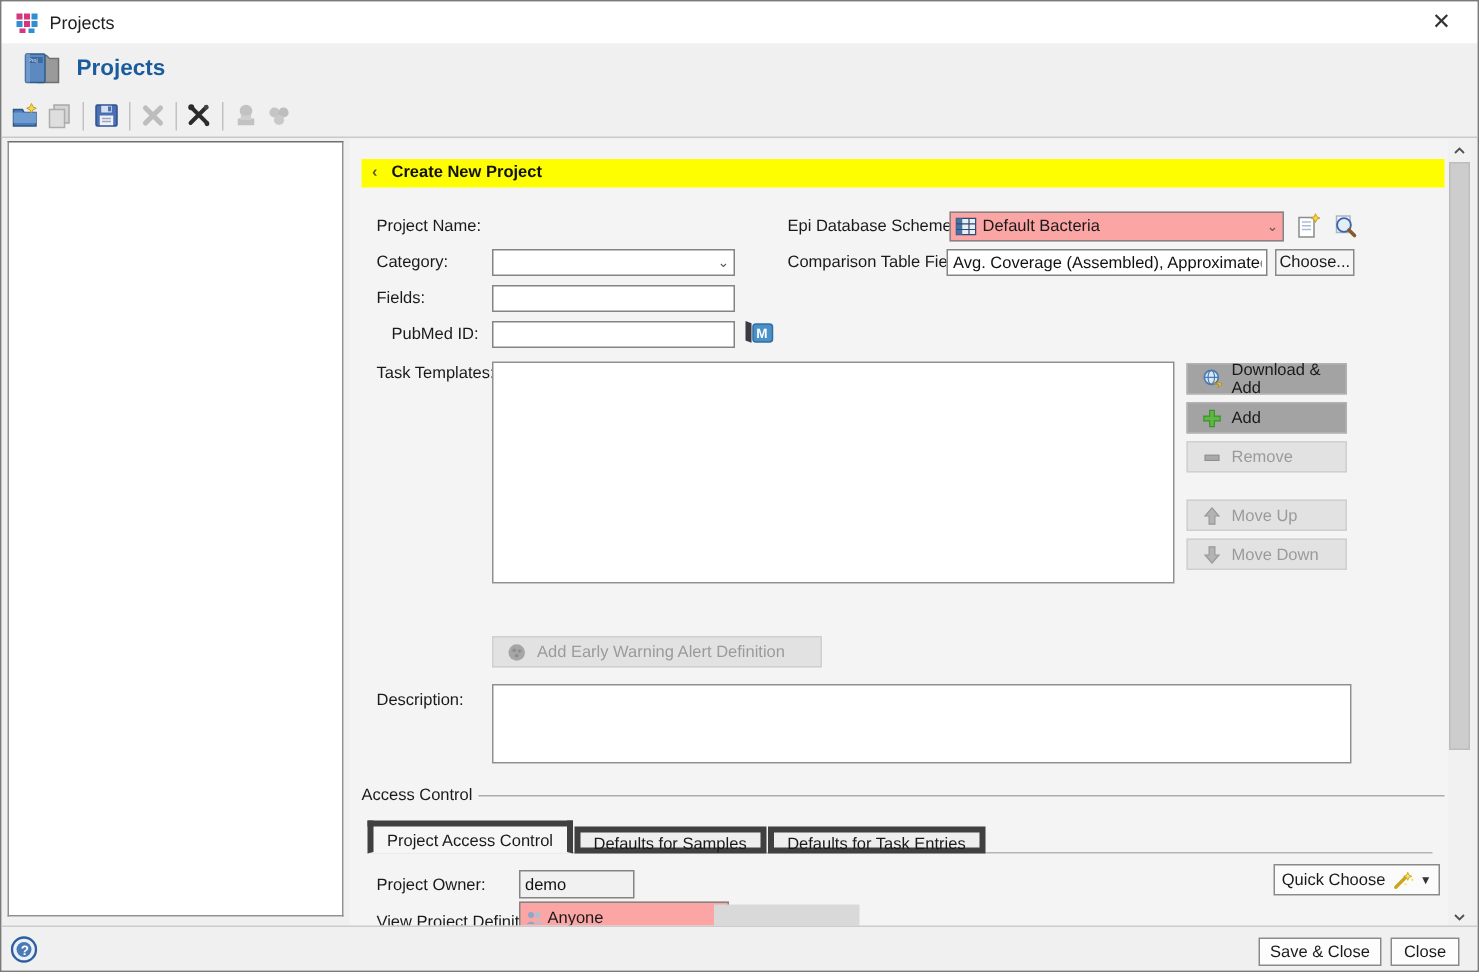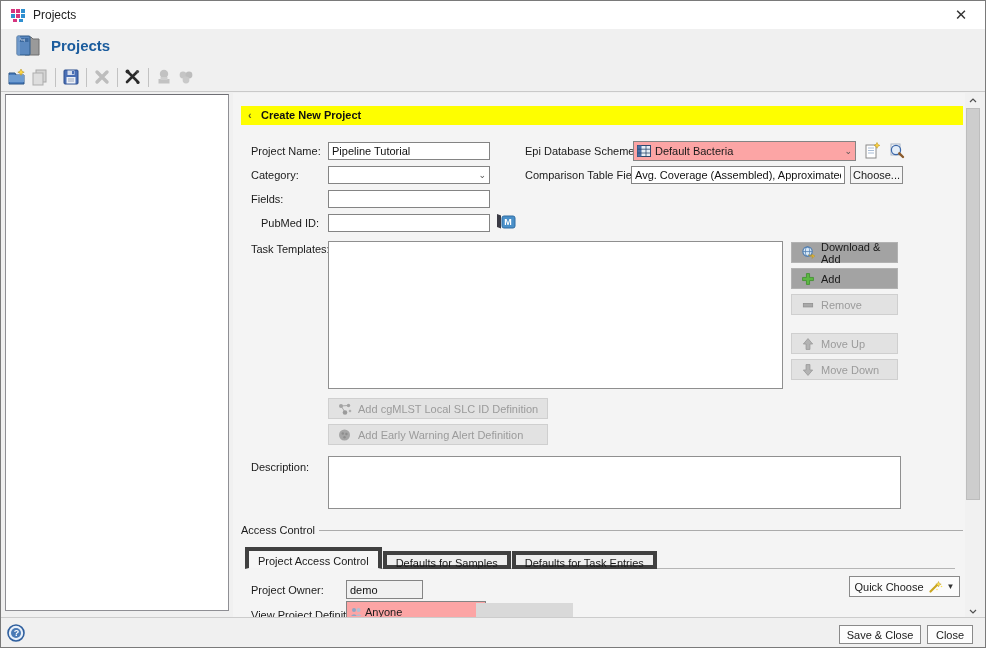--- a/index.html
+++ b/index.html
@@ -151,21 +151,20 @@
     <div class="leftpanel"></div>
 
     <div class="formpanel">
 
       <div class="banner">
         <span class="back">‹</span>
         <span>Create New Project</span>
       </div>
 
       <span class="lbl" style="left:18px;top:52px">Project Name:</span>
-      <input class="inp" style="left: 95px; top: 49px; width: 162px; height: 18px;" value="Pipeline Tutorial">
       <span class="lbl" style="left:292px;top:52px">Epi Database Scheme:</span>
       <div class="combo gray" style="left:400px;top:48px;width:223px;height:20px">
         <svg width="14" height="12" viewBox="0 0 14 12" style="margin-right:4px">
           <rect x="0.5" y="0.5" width="13" height="11" fill="#e8eef6" stroke="#2f4a6e"></rect>
           <rect x="0.5" y="0.5" width="4" height="11" fill="#4a6fa5"></rect>
           <line x1="0.5" y1="4.2" x2="13.5" y2="4.2" stroke="#2f4a6e" stroke-width="0.8"></line>
           <line x1="0.5" y1="8" x2="13.5" y2="8" stroke="#2f4a6e" stroke-width="0.8"></line>
           <line x1="9" y1="0.5" x2="9" y2="11.5" stroke="#2f4a6e" stroke-width="0.8"></line>
         </svg>
         <span>Default Bacteria</span>
@@ -236,31 +235,20 @@
         </svg>
         <span>Move Up</span>
       </div>
       <div class="tbtn disabled" style="left:558px;top:266px">
         <svg width="14" height="14" viewBox="0 0 18 18">
           <path d="M9 16 L3 9 H6.5 V2 H11.5 V9 H15 z" fill="#b3b3b3" stroke="#989898"></path>
         </svg>
         <span>Move Down</span>
       </div>
 
-      <div class="defbtn" style="left:95px;top:305px">
-        <svg width="15" height="14" viewBox="0 0 15 14">
-          <line x1="4" y1="4" x2="11" y2="3.5" stroke="#a8a8a8"></line>
-            <line x1="4" y1="4" x2="8" y2="10" stroke="#a8a8a8"></line>
-          <circle cx="4" cy="4" r="2" fill="#a3a3a3"></circle>
-            <circle cx="11.5" cy="3.5" r="1.7" fill="#a3a3a3"></circle>
-          <circle cx="8" cy="10.5" r="2.3" fill="#9b9b9b"></circle>
-            <circle cx="13" cy="9" r="1.3" fill="#b0b0b0"></circle>
-        </svg>
-        <span>Add cgMLST Local SLC ID Definition</span>
-      </div>
       <div class="defbtn" style="left:95px;top:331px">
         <svg width="15" height="14" viewBox="0 0 15 14">
           <circle cx="7.5" cy="7" r="5.5" fill="#a6a6a6"></circle>
           <circle cx="5.8" cy="5.5" r="1.2" fill="#8d8d8d"></circle>
             <circle cx="9.4" cy="6" r="1.2" fill="#8d8d8d"></circle>
           <circle cx="7.5" cy="9.2" r="1.2" fill="#8d8d8d"></circle>
         </svg>
         <span>Add Early Warning Alert Definition</span>
       </div>
 

